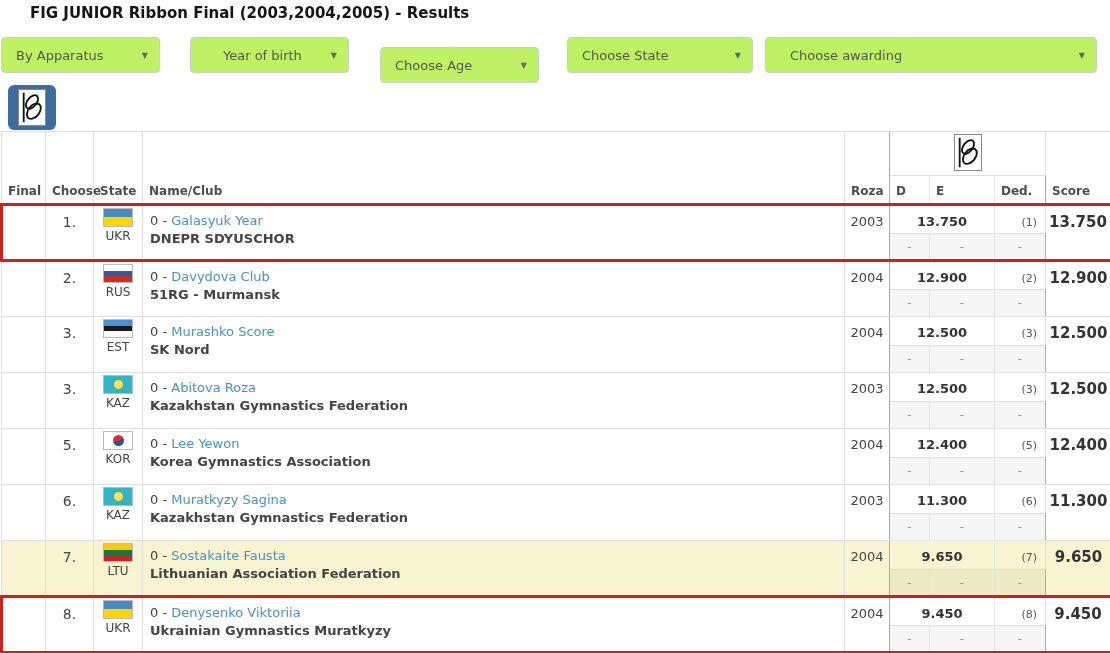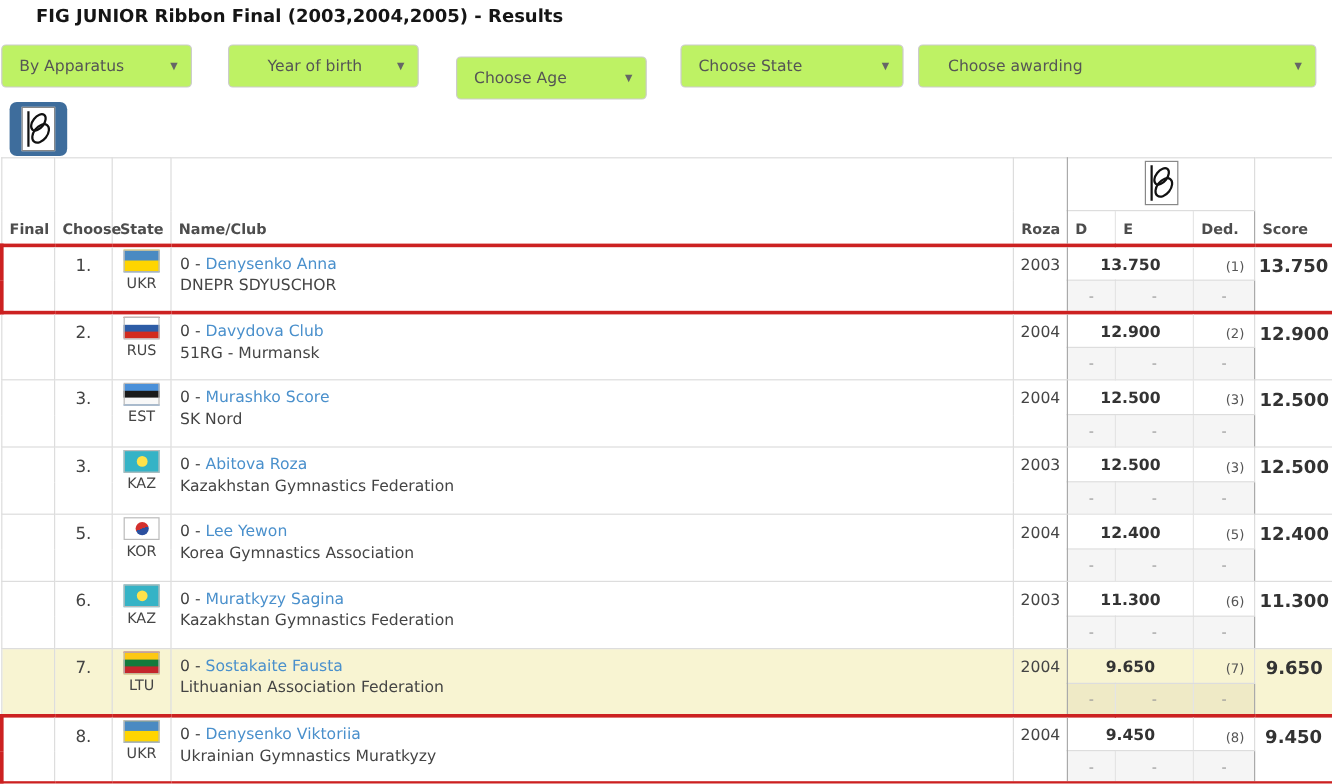--- a/index.html
+++ b/index.html
@@ -59,21 +59,21 @@
   td.c-score{text-align:center; padding-top:7px; font-weight:bold; font-size:15px; color:#333;
     border-left:1px solid var(--border-dark);}
   td.s{background:var(--sub-bg); text-align:center; vertical-align:middle;
     color:#999; font-size:12px; border:1px solid #e4e4e4; border-top:1px solid #e9e9e9;}
   td.c-d{border-left:1px solid var(--border-dark);}
   td.c-ded2{border-right:1px solid var(--border-dark);}
 
   .nameline{line-height:18px; white-space:nowrap;}
   .prefix{color:var(--text);}
   a.namelink{color:var(--link); text-decoration:none; cursor:pointer;}
-  .club{line-height:18px; color:var(--text); white-space:nowrap;}
+  .club{line-height:18px; color:var(--text); white-space:nowrap;font-weight:bold;}
 
   .flag{width:30px; height:19px; margin:0 auto; border:1px solid #bbb; position:relative;}
   .state-code{margin-top:2px; font-size:12px; color:var(--text); text-align:center;}
   .flag-ukr{background:linear-gradient(to bottom,#4a8ac2 50%,#ffd500 50%);}
   .flag-rus{background:linear-gradient(to bottom,#fff 33.4%,#2d5ca6 33.4%,#2d5ca6 66.7%,#d32b1e 66.7%);}
   .flag-est{background:linear-gradient(to bottom,#4a90d9 33.4%,#1a1a1a 33.4%,#1a1a1a 66.7%,#f8f8f8 66.7%);}
   .flag-kaz{background:#35b3c6;}
   .flag-kaz::after{content:""; position:absolute; left:50%; top:50%; width:9px; height:9px;
     margin:-4.5px 0 0 -4.5px; border-radius:50%; background:#ffe24a;}
   .flag-kor{background:#fff;}
@@ -175,21 +175,21 @@
     <tbody>
   <tr class="main hl-red">
     <td class="c-final" rowspan="2"></td>
     <td class="c-place" rowspan="2">1.</td>
     <td class="c-state" rowspan="2">
       <div class="flag flag-ukr"></div>
       <div class="state-code">UKR</div>
     </td>
     <td class="c-name" rowspan="2">
       <div class="nameline">
-        <span class="prefix">0 - </span><a class="namelink">Denysenko Anna</a>
+        <span class="prefix">0 - </span><a class="namelink">Galasyuk Year</a>
       </div>
       <div class="club">DNEPR SDYUSCHOR</div>
     </td>
     <td class="c-year" rowspan="2">2003</td>
     <td class="c-de" colspan="2">13.750</td>
     <td class="c-ded">(1)</td>
     <td class="c-score" rowspan="2">13.750</td>
   </tr>
   <tr class="sub hl-red">
     <td class="s c-d">-</td>

